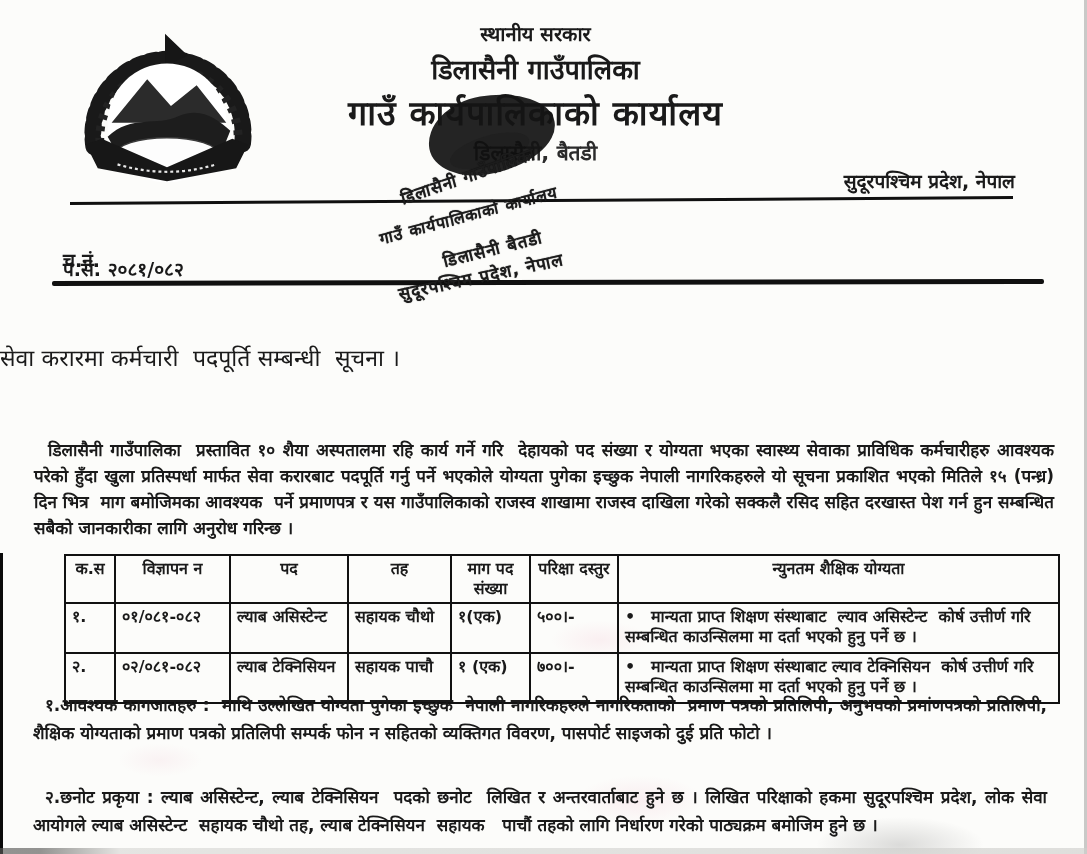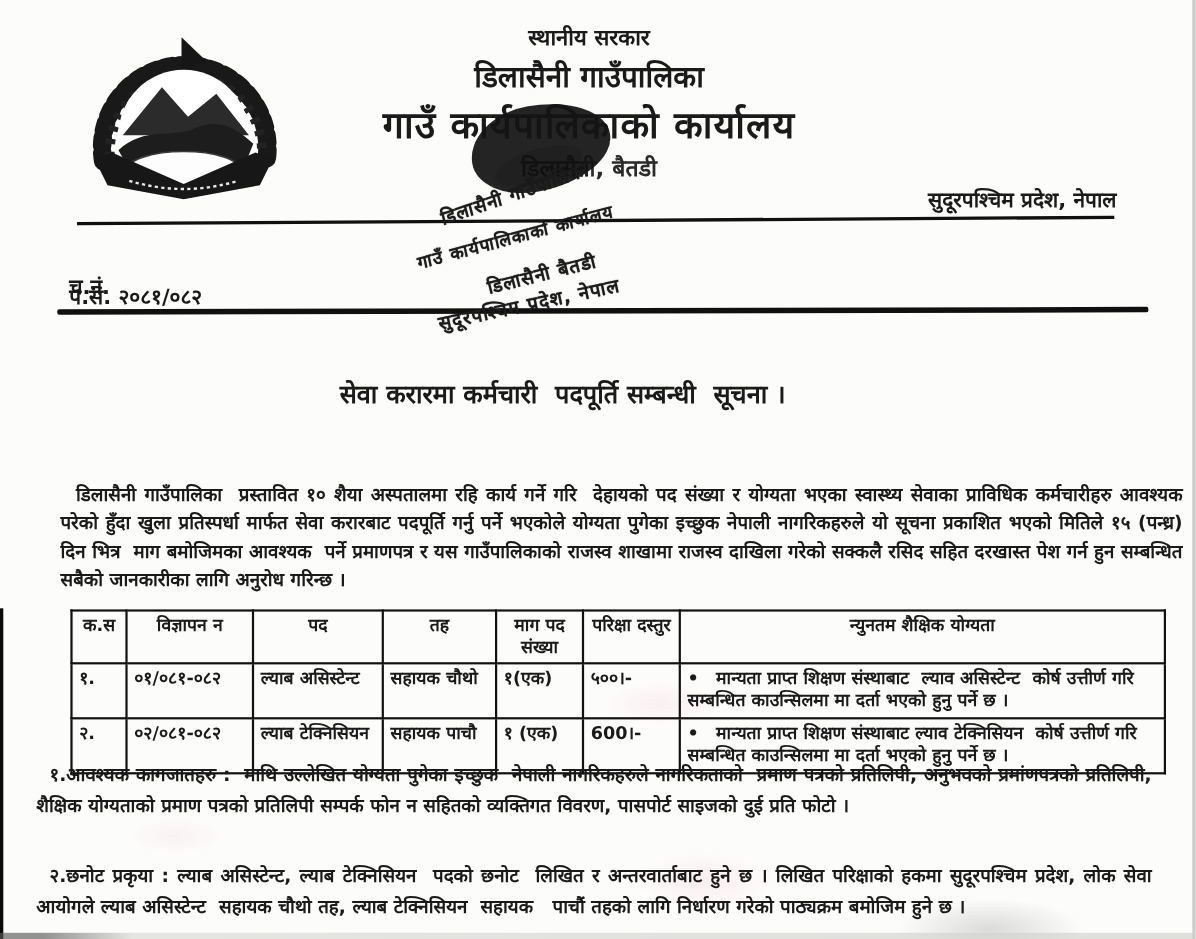--- a/index.html
+++ b/index.html
@@ -44,27 +44,27 @@
                 border-radius:46% 54% 58% 42% / 55% 48% 52% 45%; transform:rotate(-8deg); opacity:.93; }
   .stamp-blob:after { content:""; position:absolute; left:18px; top:40px; width:82px; height:30px;
                 background:#101010; border-radius:50%; transform:rotate(-6deg); }
   .stamp div.sline { position:absolute; font-weight:700; color:#1c1c1c; white-space:nowrap;
                 letter-spacing:1px; text-shadow:0 0 1px rgba(0,0,0,.6); }
   .s1 { left:30px;  top:62px;  font-size:17px; transform:rotate(-17deg) skewX(-4deg); }
   .s2 { left:8px;   top:102px; font-size:16px; transform:rotate(-13deg) skewX(-3deg); }
   .s3 { left:72px;  top:136px; font-size:17px; transform:rotate(-12deg); }
   .s4 { left:26px;  top:163px; font-size:17px; transform:rotate(-10deg); }
 
-  .title    { position:absolute; left:0; top:341px; width:1023px; text-align:center;
-              font-size:23px; font-weight:700; white-space:pre-wrap; }
+  .title    { position:absolute; left:0; top:341px; width:1023px; 
+              font-size:23px; font-weight:400; white-space:pre-wrap; }
   .subtitle { position:absolute; left:0; top:378px; width:1087px; text-align:center;
               font-size:21px; font-weight:700; white-space:pre-wrap; }
 
   .body-par { position:absolute; left:34px; top:437px; width:1020px; font-size:17px; font-weight:700;
-              line-height:26px; text-align:justify; text-indent:14px; white-space:pre-wrap;margin-left:21px; }
+              line-height:26px; text-align:justify; text-indent:14px; white-space:pre-wrap; }
 
   table.vacancy { position:absolute; left:28px; top:554px; width:994px; border-collapse:collapse;
               table-layout:fixed;margin-left:36px; }
   table.vacancy th, table.vacancy td { border:2.5px solid #111; vertical-align:top;
               font-size:16px; font-weight:700; padding:3px 6px; line-height:20px; }
   table.vacancy thead tr { height:42px; }
   table.vacancy tbody tr { height:50px; }
   td.qual { padding:4px 8px 4px 12px; font-size:15.5px; }
   td.qual .bullet { display:inline-block; width:26px; }
   td.qual .qtxt { display:inline; white-space:pre-wrap; }
@@ -151,21 +151,21 @@
         <td>१(एक)</td>
         <td>५००।-</td>
         <td class="qual"><span class="bullet">•</span><span class="qtxt">मान्यता प्राप्त शिक्षण संस्थाबाट  ल्याव असिस्टेन्ट  कोर्ष उत्तीर्ण गरि सम्बन्धित काउन्सिलमा मा दर्ता भएको हुनु पर्ने छ ।</span></td>
       </tr>
       <tr>
         <td>२.</td>
         <td>०२/०८१-०८२</td>
         <td>ल्याब टेक्निसियन</td>
         <td>सहायक पाचौ</td>
         <td>१ (एक)</td>
-        <td>600।-</td>
+        <td>७००।-</td>
         <td class="qual"><span class="bullet">•</span><span class="qtxt">मान्यता प्राप्त शिक्षण संस्थाबाट ल्याव टेक्निसियन  कोर्ष उत्तीर्ण गरि सम्बन्धित काउन्सिलमा मा दर्ता भएको हुनु पर्ने छ ।</span></td>
       </tr>
     </tbody>
   </table>
 
   <div class="clause c1">१.आवश्यक कागजातहरु :  माथि उल्लेखित योग्यता पुगेका इच्छुक  नेपाली नागरिकहरुले नागरिकताको  प्रमाण पत्रको प्रतिलिपी, अनुभवको प्रमांणपत्रको प्रतिलिपी, शैक्षिक योग्यताको प्रमाण पत्रको प्रतिलिपी सम्पर्क फोन न सहितको व्यक्तिगत विवरण, पासपोर्ट साइजको दुई प्रति फोटो ।</div>
   <div class="clause c2">२.छनोट प्रकृया : ल्याब असिस्टेन्ट, ल्याब टेक्निसियन  पदको छनोट  लिखित र अन्तरवार्ताबाट हुने छ । लिखित परिक्षाको हकमा सुदूरपश्चिम प्रदेश, लोक सेवा आयोगले ल्याब असिस्टेन्ट  सहायक चौथो तह, ल्याब टेक्निसियन  सहायक   पाचौं तहको लागि निर्धारण गरेको पाठ्यक्रम बमोजिम हुने छ ।</div>
 
 </div>
 

